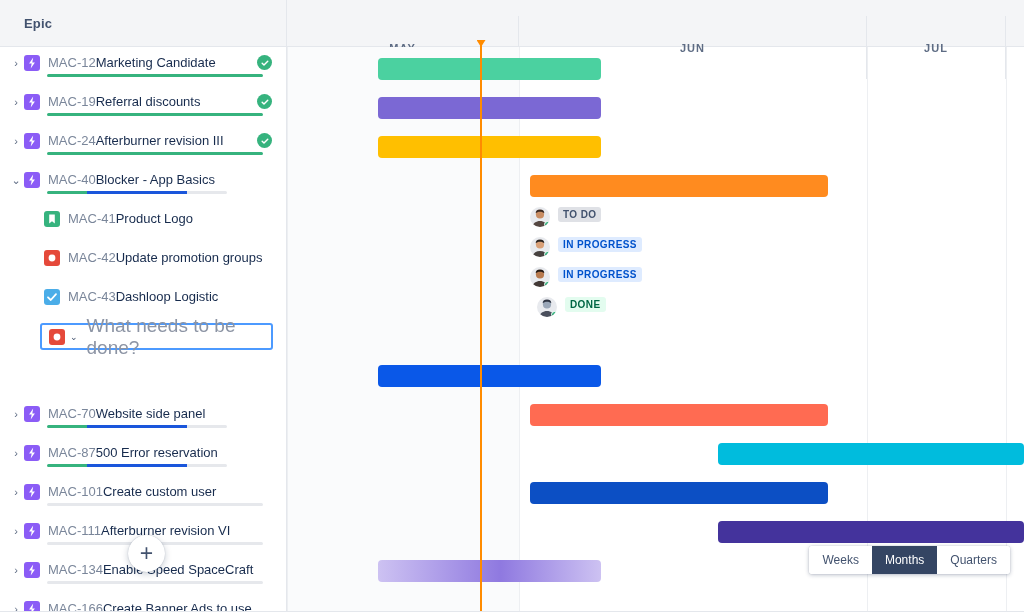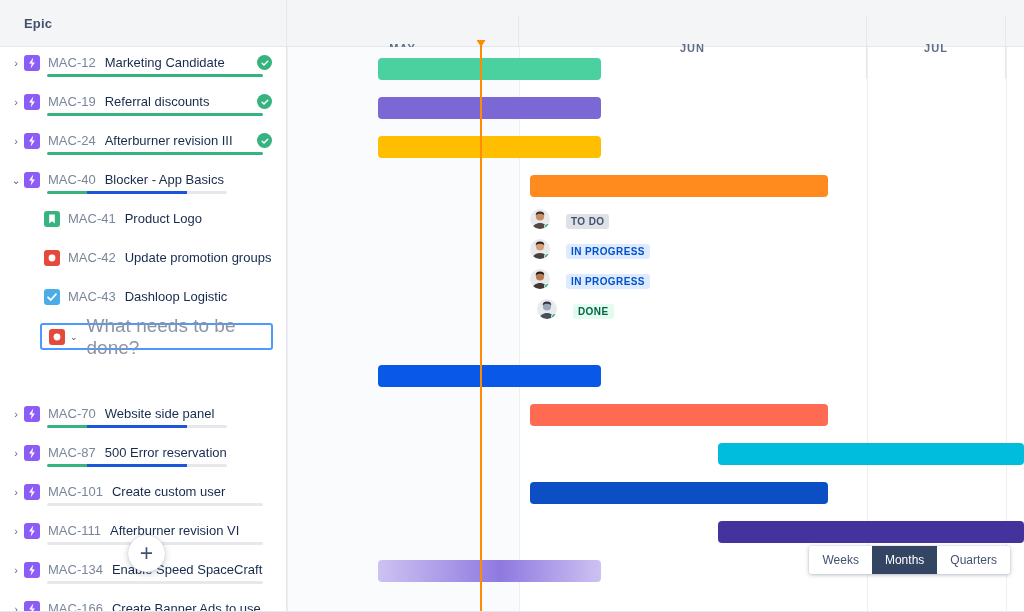--- a/index.html
+++ b/index.html
@@ -67,21 +67,21 @@
   .icon-bug   { background: #e5493a; }
   .icon-task  { background: #4bade8; }
 
   .row-key {
     font-size: 13px; color: #7a869a;
     margin-left: 8px; white-space: nowrap;
     line-height: 17px;
   }
   .row-title {
     font-size: 13px; color: #172b4d;
-    margin-left: 9px; white-space: nowrap;
+    white-space: nowrap;
     line-height: 17px;
   }
   .check-icon {
     position: absolute; right: 14px; top: 8px;
     width: 15px; height: 15px; border-radius: 50%;
     background: #36b37e;
     display: flex; align-items: center; justify-content: center;
   }
 
   
@@ -165,21 +165,21 @@
   
   .bar {
     position: absolute; height: 22px;
     border-radius: 4px;
     z-index: 4;
   }
 
   
   .status-row {
     position: absolute; height: 22px;
-    display: flex; align-items: flex-end; gap: 16px;
+    display: flex; align-items: flex-start; gap: 8px;
     z-index: 4;
   }
   .avatar {
     position: relative;
     width: 20px; height: 20px; border-radius: 50%;
     overflow: hidden; flex: none;
   }
   .avatar .face { width: 100%; height: 100%; display: block; }
   .avatar .presence {
     position: absolute; right: -1px; bottom: -1px;

